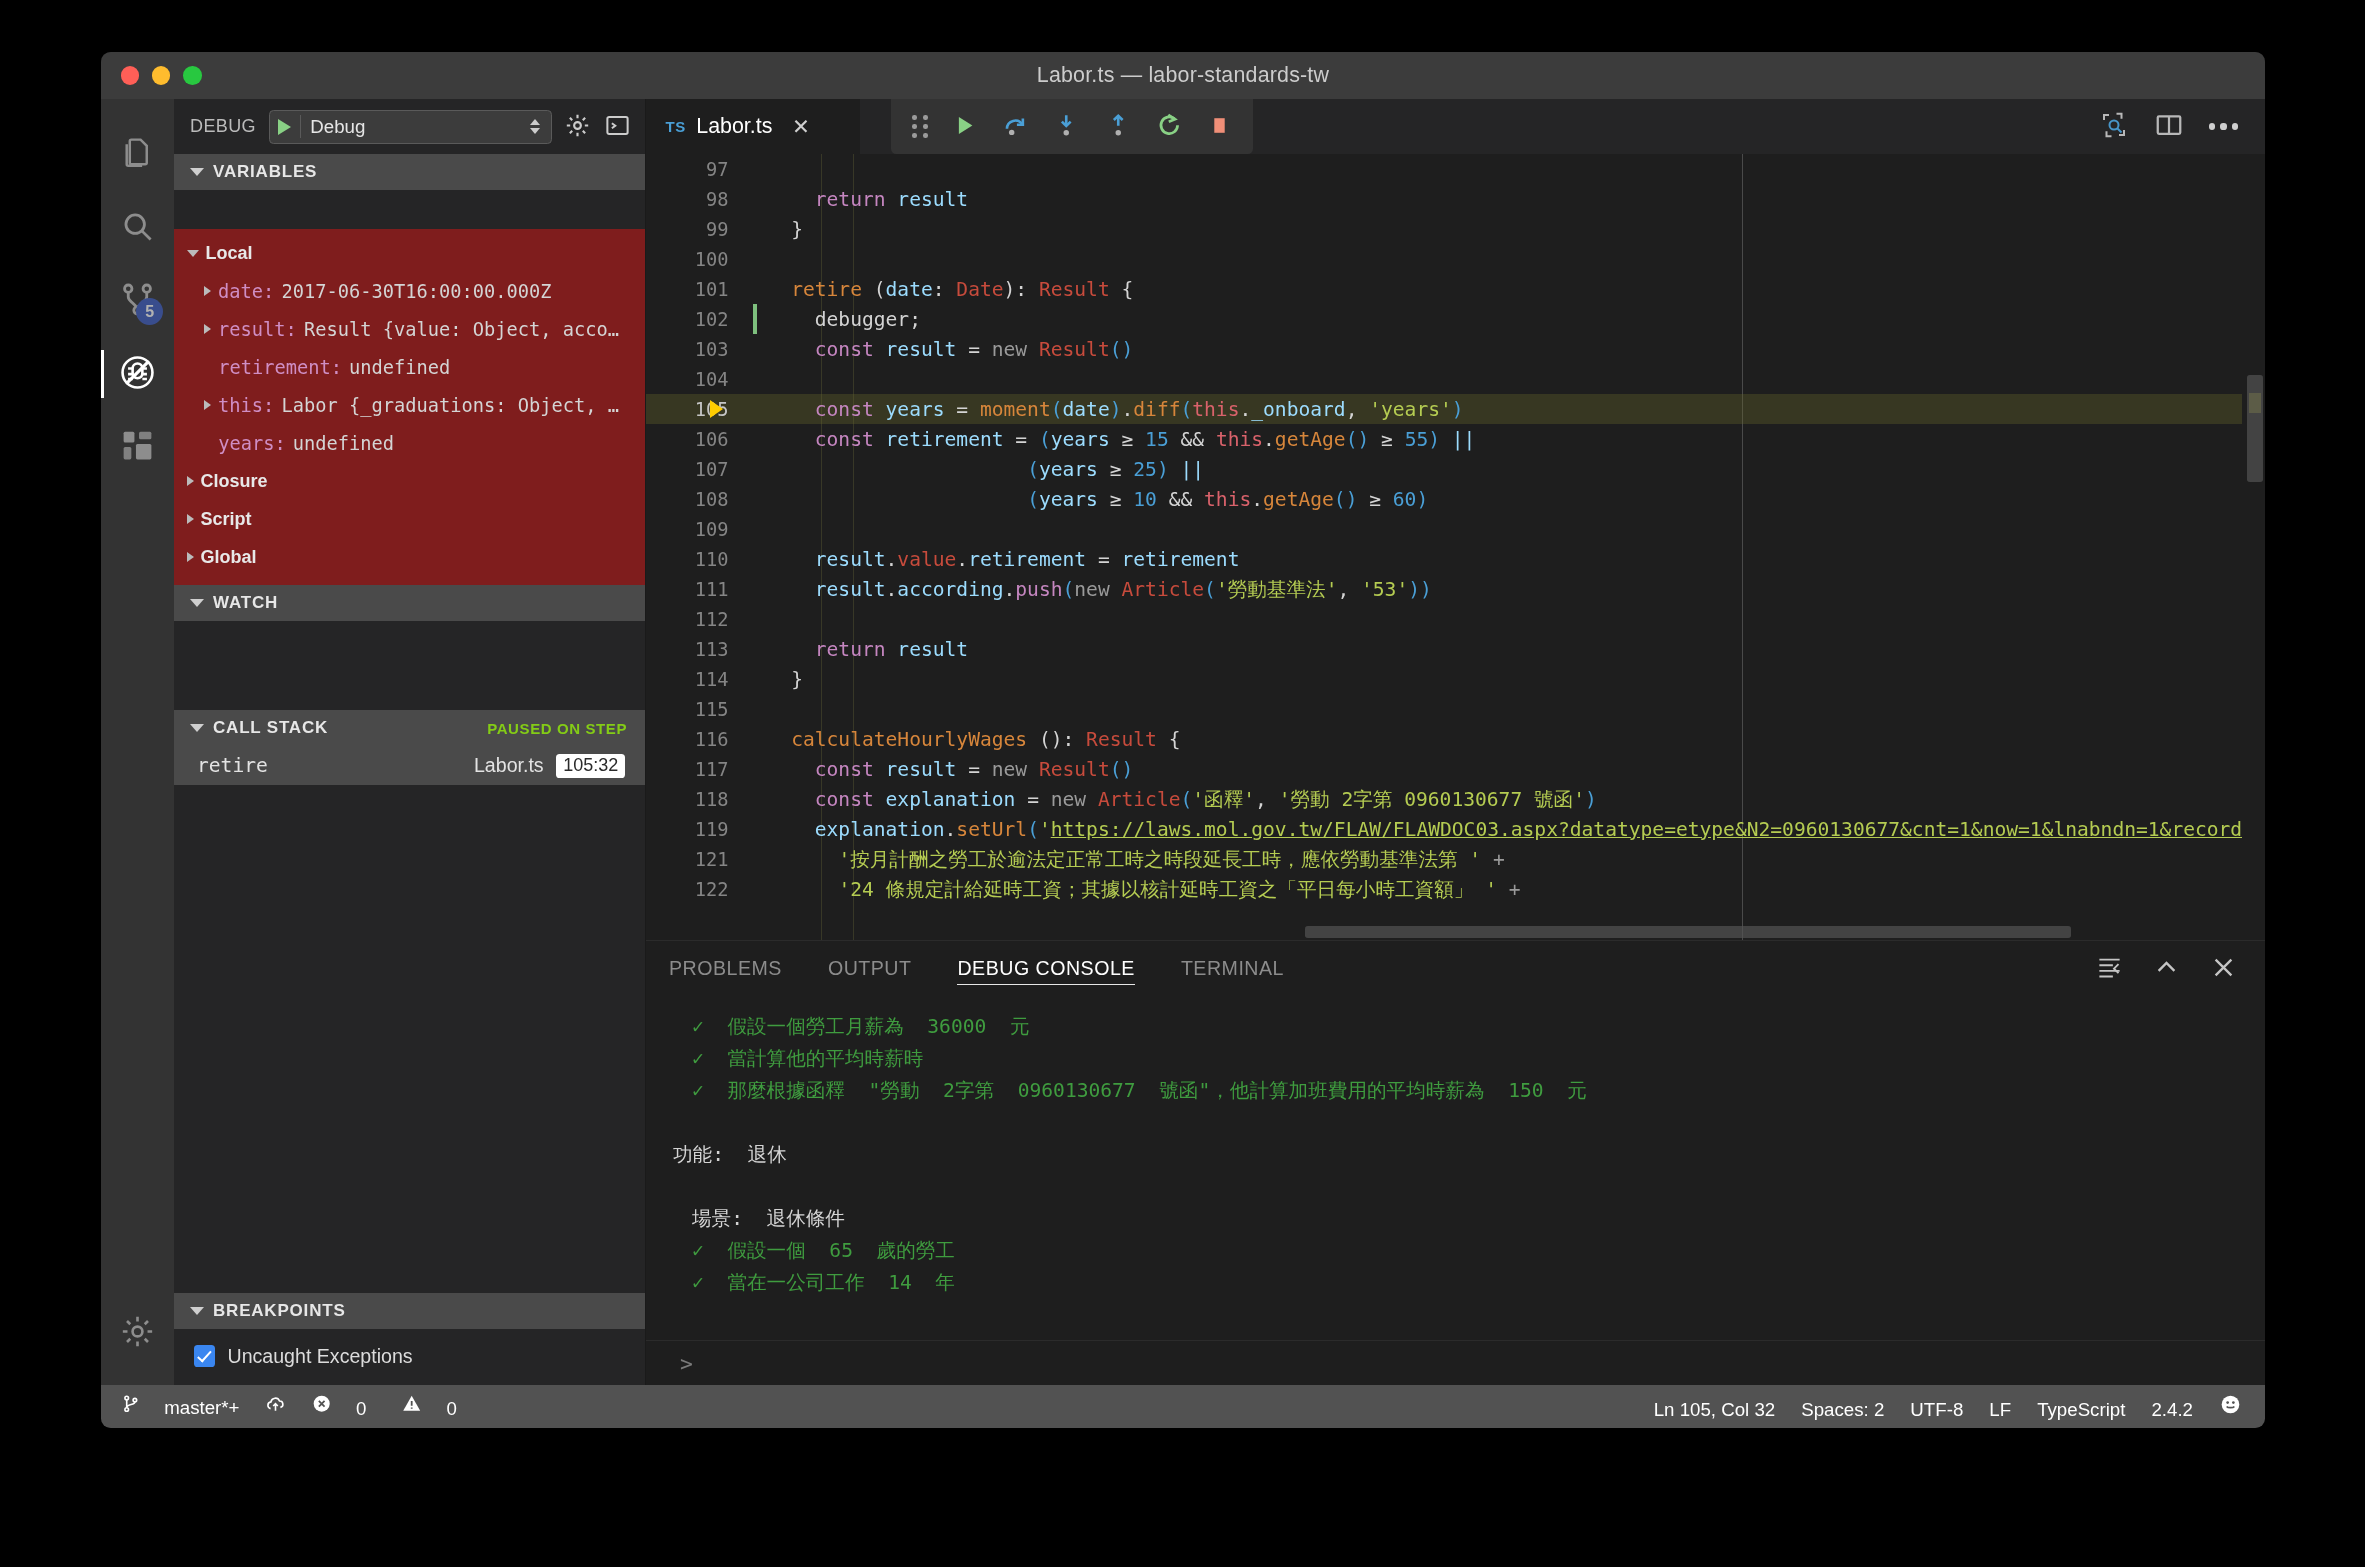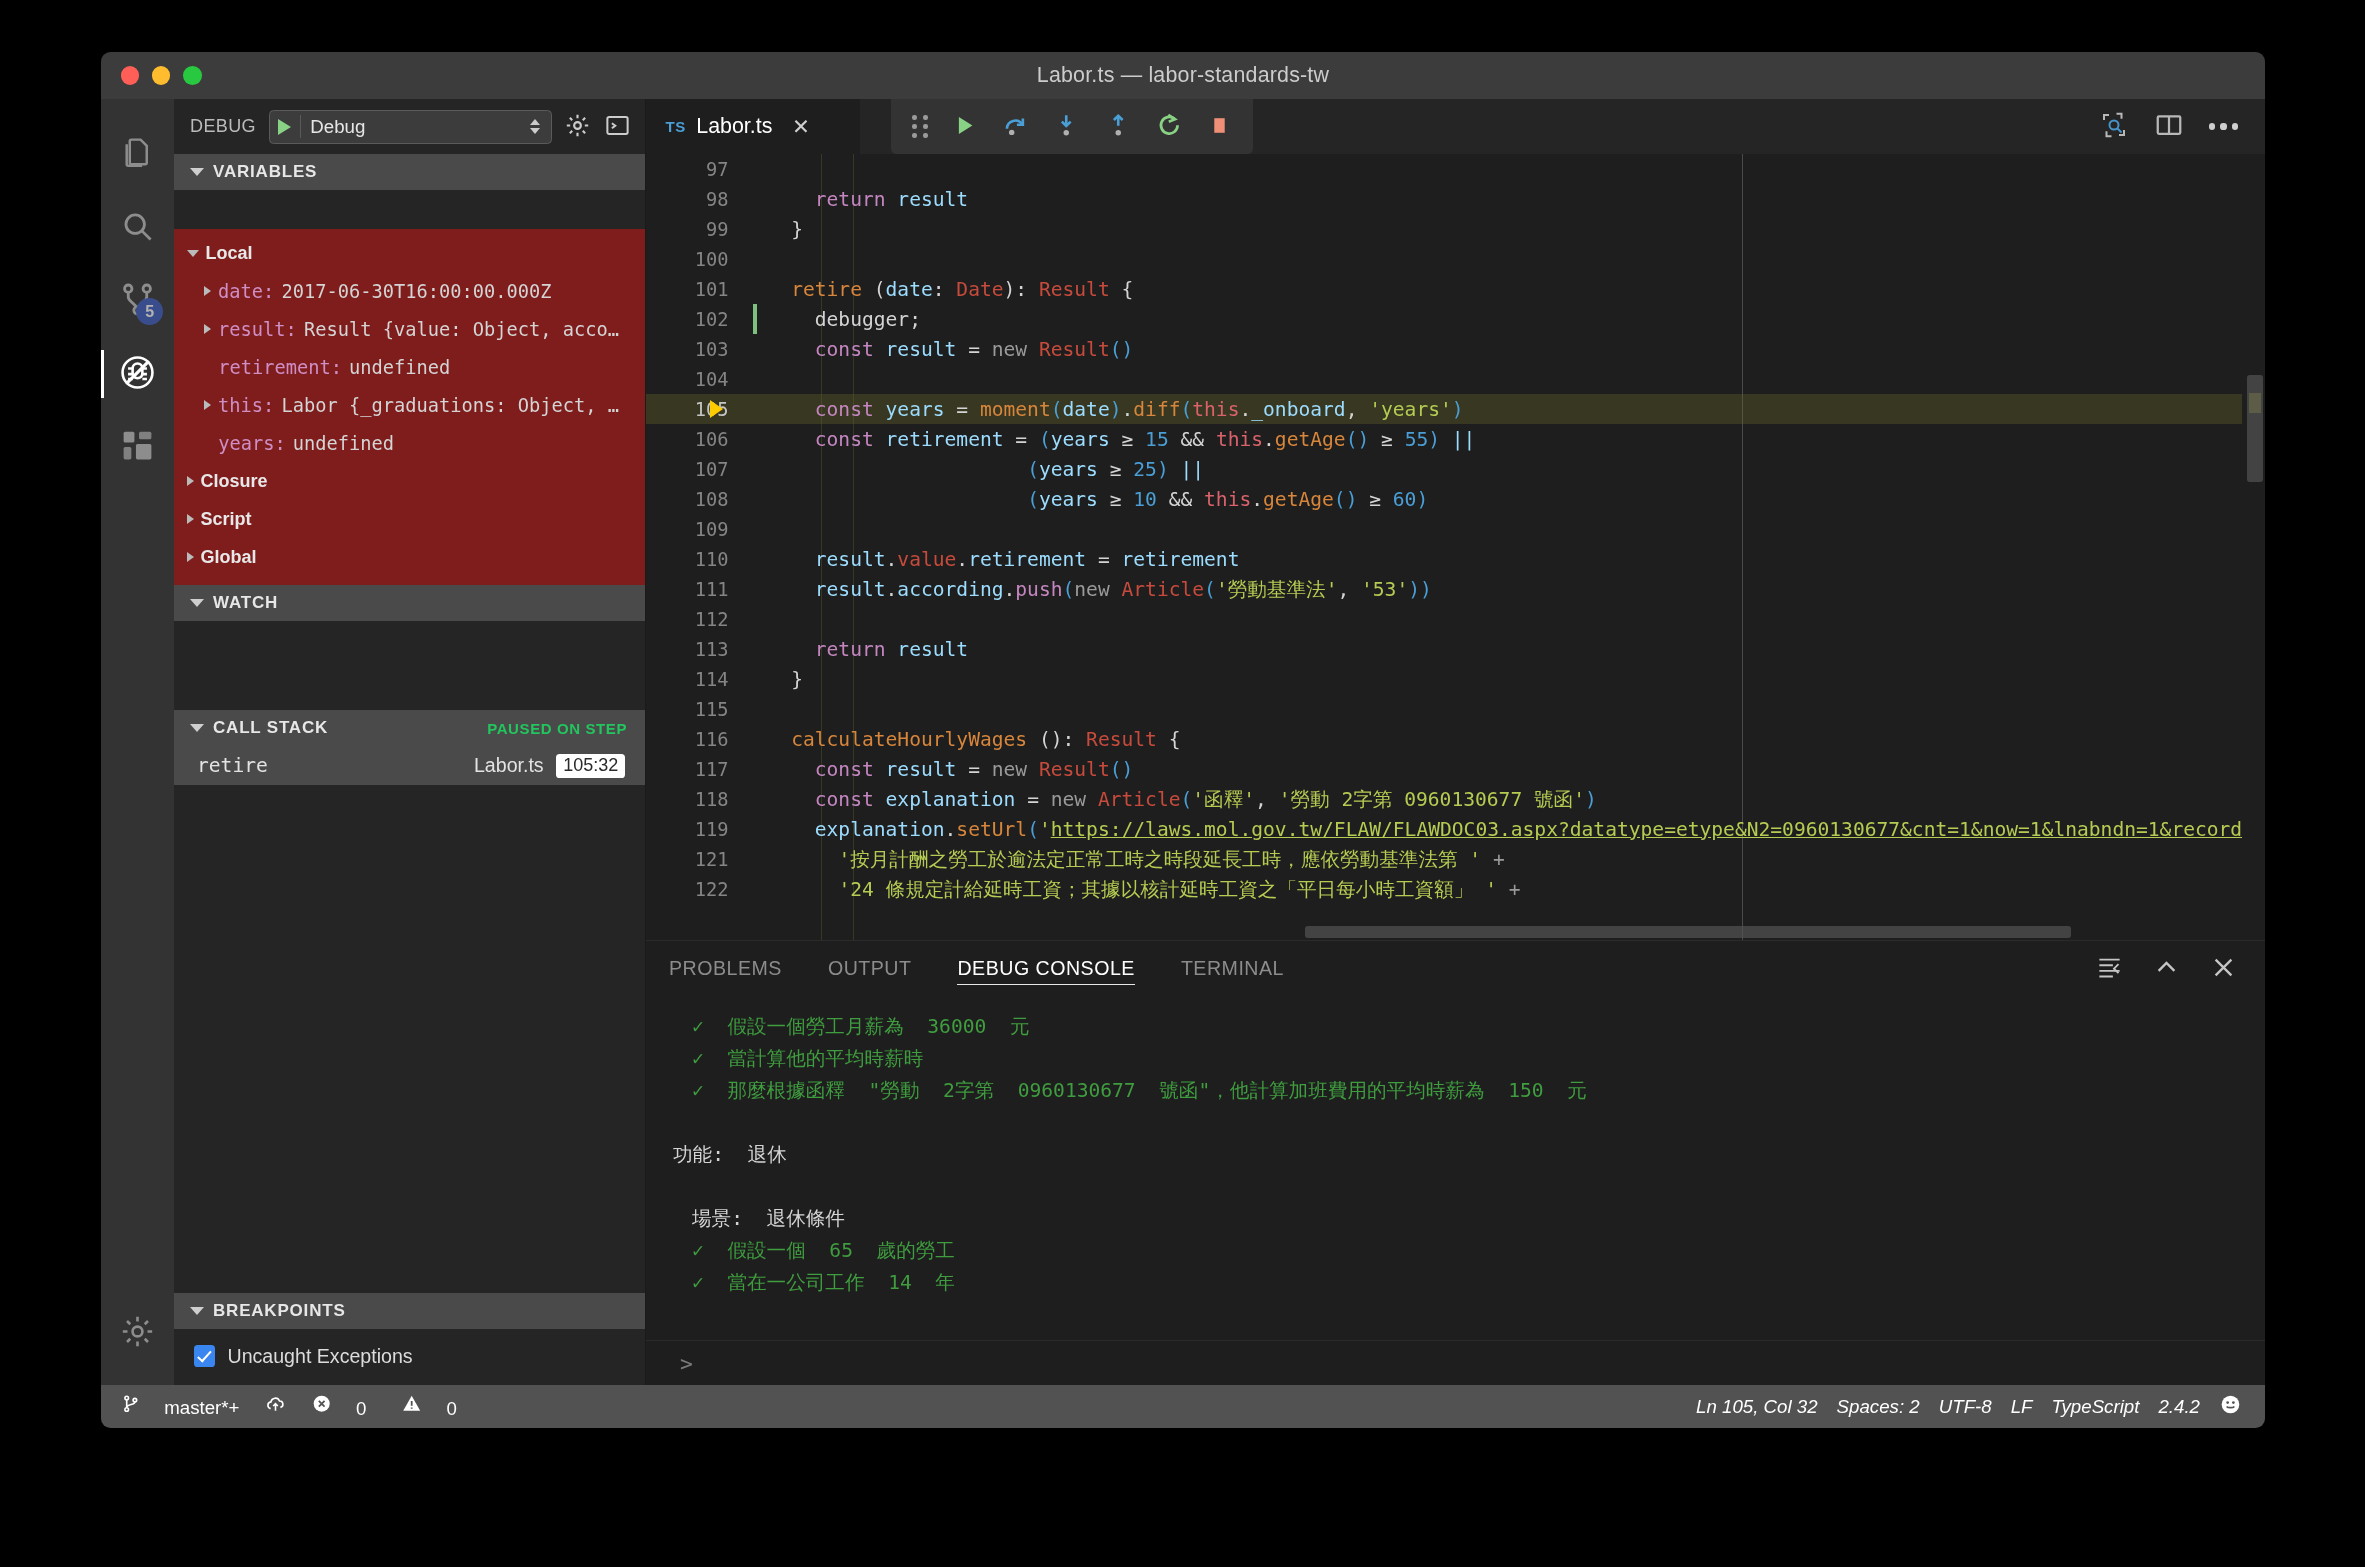--- a/index.html
+++ b/index.html
@@ -92,21 +92,21 @@
   .spin i.up { border-bottom: 6.2px solid #cccccc; }
   .spin i.dn { border-top: 6.2px solid #cccccc; }
 
   .section-header {
     height: 36px; background: #4a4a4a; display: flex; align-items: center;
     padding-left: 16px; gap: 9px; color: #e7e7e7;
     font-size: 17px; font-weight: bold; letter-spacing: 0.8px;
   }
   .section-header .right {
     margin-left: auto; margin-right: 18px; font-size: 15px;
-    letter-spacing: 0.6px; color: #22c55e;
+    letter-spacing: 0.6px; color: #84cc16;
   }
   .tri-down { width: 0; height: 0; border-left: 7.1px solid transparent;
     border-right: 7.1px solid transparent; border-top: 8px solid #cfcfcf; }
 
   .var-list { background: #7f1d1d; padding: 5.3px 0 9px 0; margin-top: 39px; }
   .var-row {
     display: flex; align-items: center; gap: 7.1px;
     height: 38px; padding-left: 16px;
     font-family: "DejaVu Sans Mono", monospace; font-size: 18.7px;
     white-space: nowrap; overflow: hidden;
@@ -243,21 +243,21 @@
     padding-left: 34px; border-top: 0.9px solid #2b2b2b; background: #1e1e1e;
   }
   .chev { color: #7a7a7a; font-size: 21.4px; font-family: "DejaVu Sans Mono", monospace; }
 
   
   .statusbar {
     height: 43px; background: #525252; display: flex; align-items: center;
     color: #ffffff; font-size: 18.7px; padding: 0 23px 0 19.6px;
   }
   .sb-left { display: flex; align-items: center; gap: 23px; }
-  .sb-right { margin-left: auto; display: flex; align-items: center; gap: 19px; font-style: italic; }
+  .sb-right { margin-left: auto; display: flex; align-items: flex-end; gap: 26px; }
   .sb-item { display: flex; align-items: flex-end; gap: 24px; }
 </style>
 </head>
 <body>
 
 <div class="desktop">
   <div class="window">
 
     <div class="titlebar">
       <div class="traffic">

